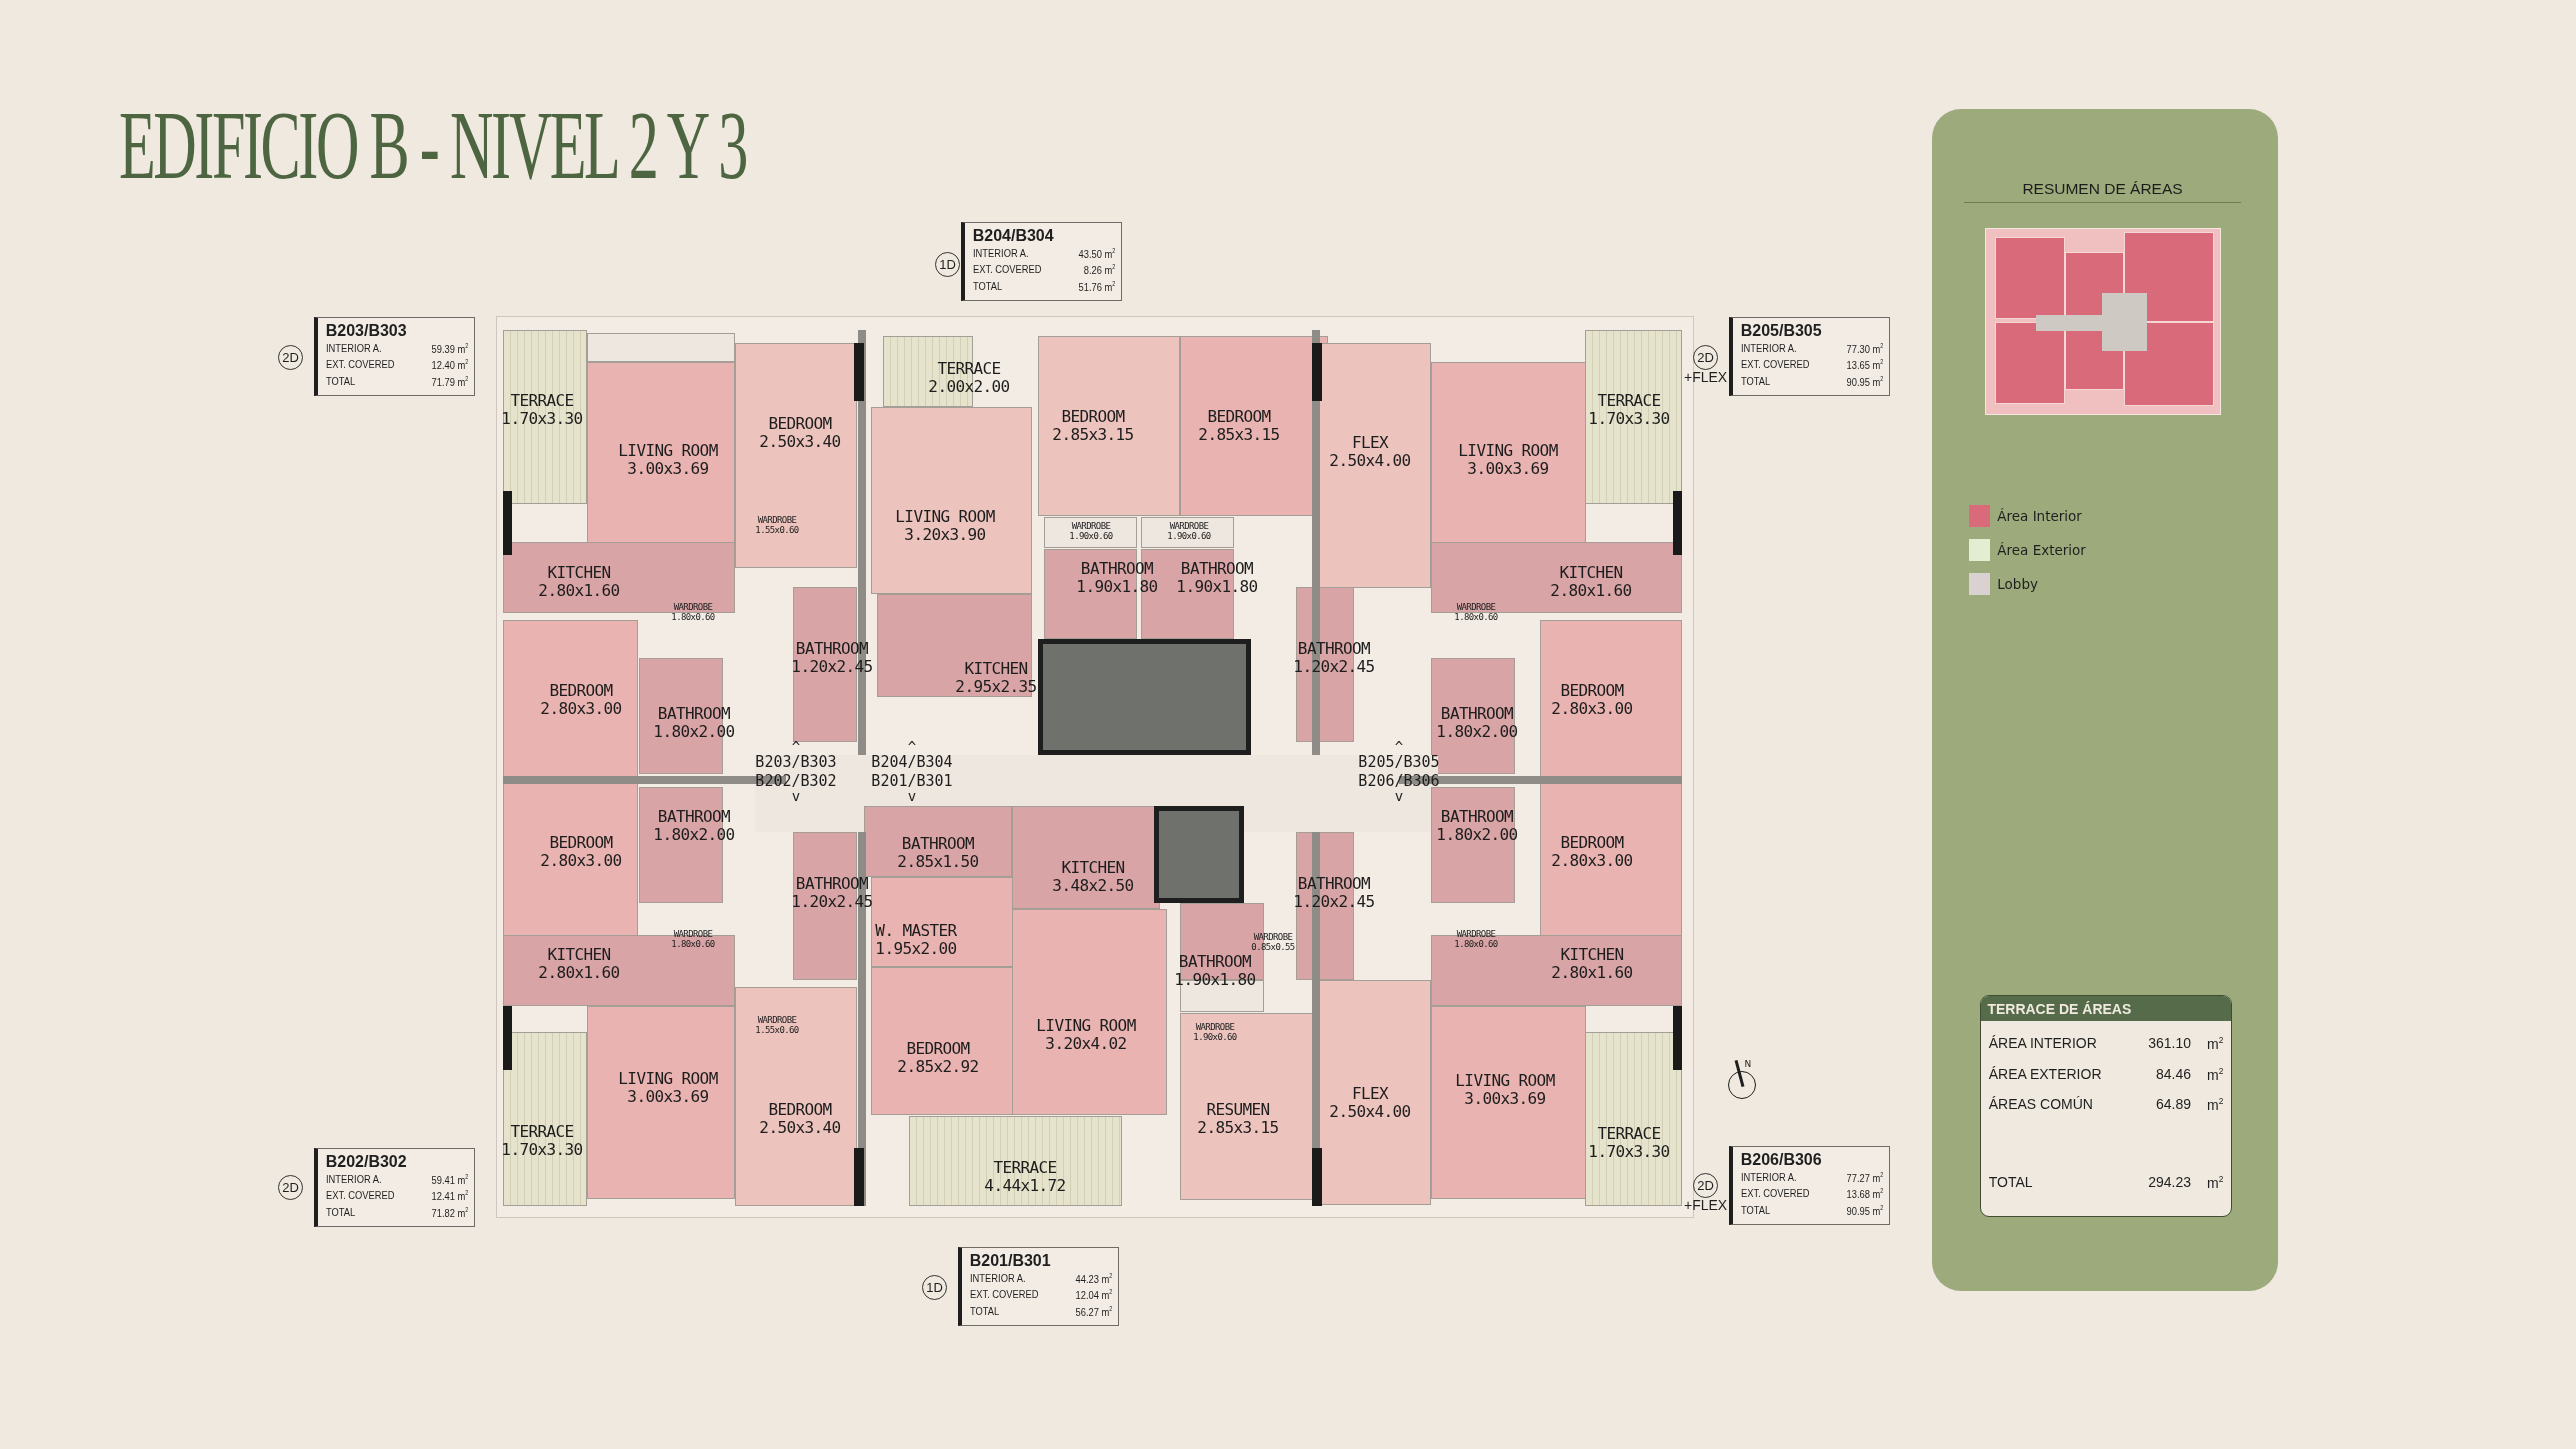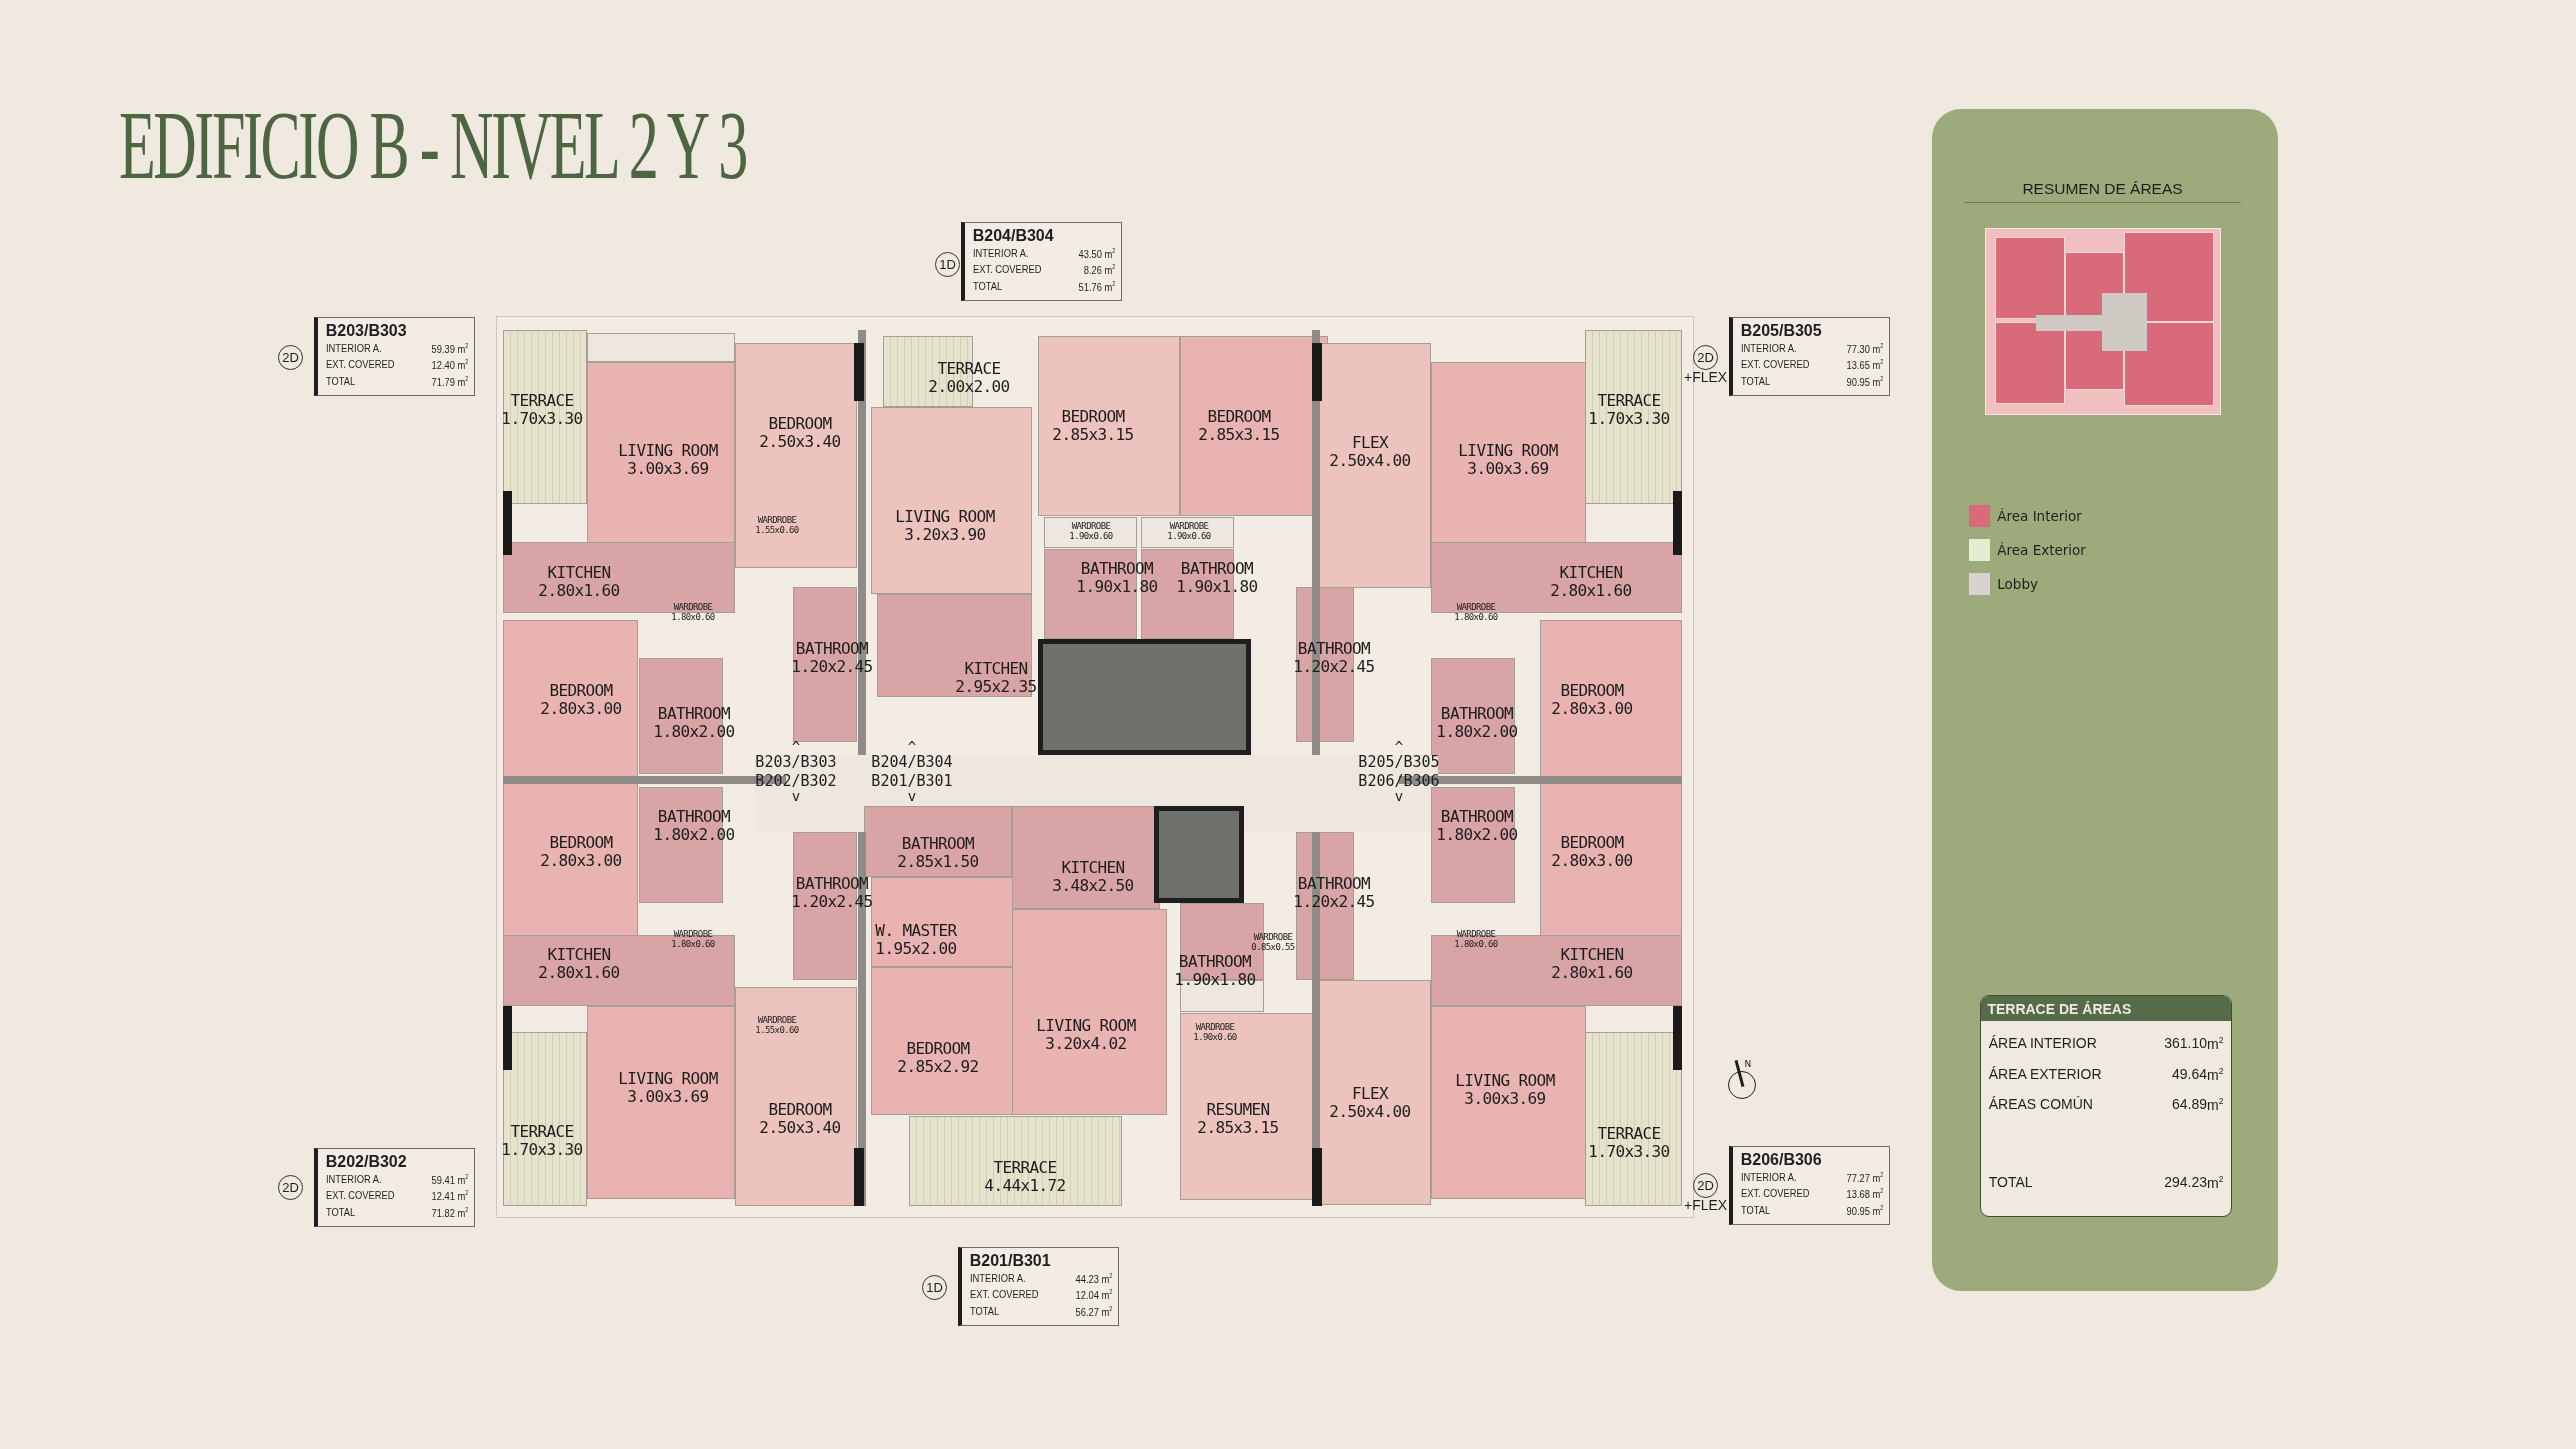--- a/index.html
+++ b/index.html
@@ -33,21 +33,21 @@
   .ph{position:absolute;left:32px;top:71px;width:277px;text-align:center;font-family:"Liberation Sans",sans-serif;font-size:15.5px;color:#1c1c1c;border-bottom:1.3px solid #6d7d55;padding-bottom:3.9px;}
   .mini{position:absolute;left:53px;top:119px;width:236px;height:187px;background:#f0bfc0;border:1.9px solid #f5e8e2;box-sizing:border-box;}
   .mini div{position:absolute;background:#d86a79;border:1.3px solid #f6d7d6;box-sizing:border-box;}
   .mini .lb{background:#cfc9c3;border:none;}
   .legend{position:absolute;left:37px;top:396px;}
   .li{display:flex;align-items:center;margin-bottom:12.2px;font-family:"DejaVu Sans",sans-serif;font-size:13.5px;}
   .sw{width:20.6px;height:22px;margin-right:7.7px;}
   .sum{position:absolute;left:48px;top:886px;width:252px;height:222px;background:#efe9df;border:1.9px solid #3e4d33;border-radius:9px;overflow:hidden;box-sizing:border-box;font-family:"Liberation Sans",sans-serif;}
   .sum .sh{background:#566b49;color:#efe9df;font-weight:bold;font-size:14px;padding:5.2px 6.4px 3.9px;letter-spacing:0;}
   .sum .sr{display:flex;justify-content:space-between;padding:0 7.7px;font-size:14px;margin-top:14px;}
-  .sum .sr .v{margin-left:auto;margin-right:0;}
+  .sum .sr .v{margin-left:auto;margin-right:16px;}
   .sum sup{font-size:8.4px;}
   .compass{position:absolute;left:1728px;top:1071px;width:26px;height:26px;border:1.9px solid #1e1e1e;border-radius:50%;}
   .compass .needle{position:absolute;left:9px;top:-11.6px;width:3.2px;height:27px;background:#1e1e1e;transform:rotate(-15deg);}
   .compass .n{position:absolute;left:15.5px;top:-13px;font-size:9px;}
 </style>
 </head>
 <body>
 
 <div class="title">EDIFICIO B - NIVEL 2 Y 3</div>
 
@@ -324,21 +324,21 @@
   </div>
   <div class="sum">
     <div class="sh">TERRACE DE ÁREAS</div>
     <div class="sr">
         <span>ÁREA INTERIOR</span>
         <span class="v">361.10</span>
         <span><span>m</span><sup>2</sup></span>
       </div>
     <div class="sr">
         <span>ÁREA EXTERIOR</span>
-        <span class="v">49.64</span>
+        <span class="v">84.46</span>
         <span><span>m</span><sup>2</sup></span>
       </div>
     <div class="sr">
         <span>ÁREAS COMÚN</span>
         <span class="v">64.89</span>
         <span><span>m</span><sup>2</sup></span>
       </div>
     <div class="sr" style="margin-top:61px;">
         <span>TOTAL</span>
         <span class="v">294.23</span>

